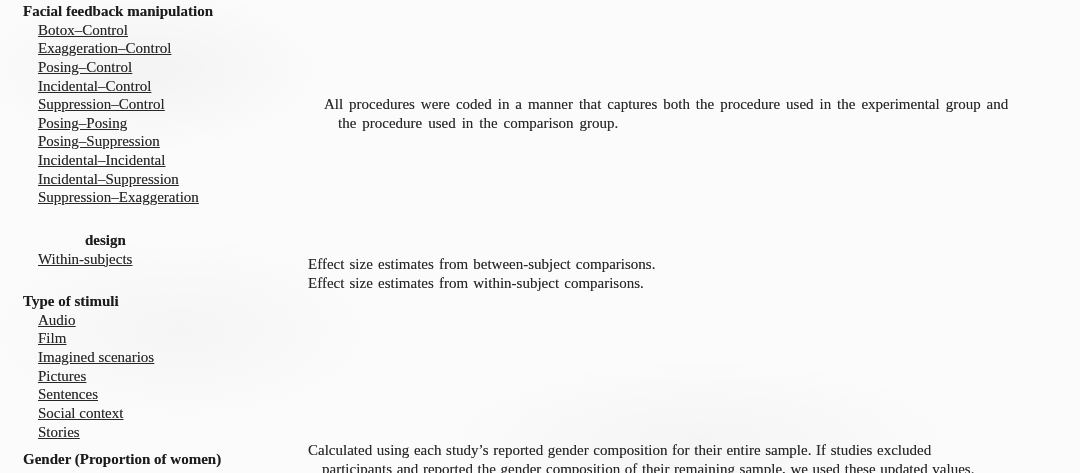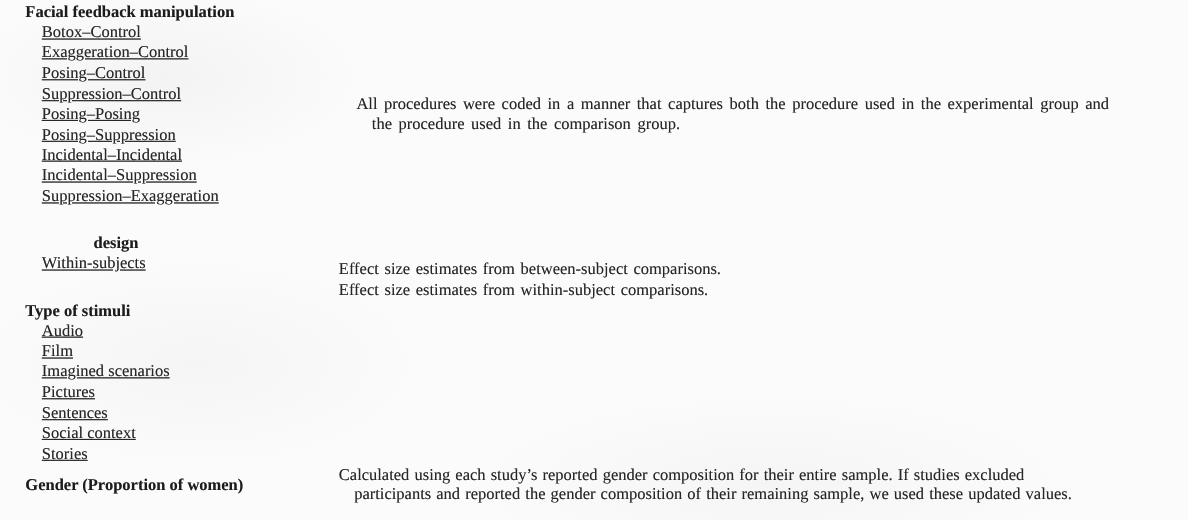--- a/index.html
+++ b/index.html
@@ -48,20 +48,21 @@
 <body>
 
 <div class="page">
 
   <div class="row">
     <div class="cell-left">
       <div class="cat-header">Facial feedback manipulation</div>
       <div class="item">Botox–Control</div>
       <div class="item">Exaggeration–Control</div>
       <div class="item">Posing–Control</div>
+      <div class="item">Incidental–Control</div>
       <div class="item">Suppression–Control</div>
       <div class="item">Posing–Posing</div>
       <div class="item">Posing–Suppression</div>
       <div class="item">Incidental–Incidental</div>
       <div class="item">Incidental–Suppression</div>
       <div class="item">Suppression–Exaggeration</div>
     </div>
     <div class="cell-right">
       <div class="desc-wide offset-1">
         <span class="line">All procedures were coded in a manner that captures both the procedure used in the experimental group and</span>

